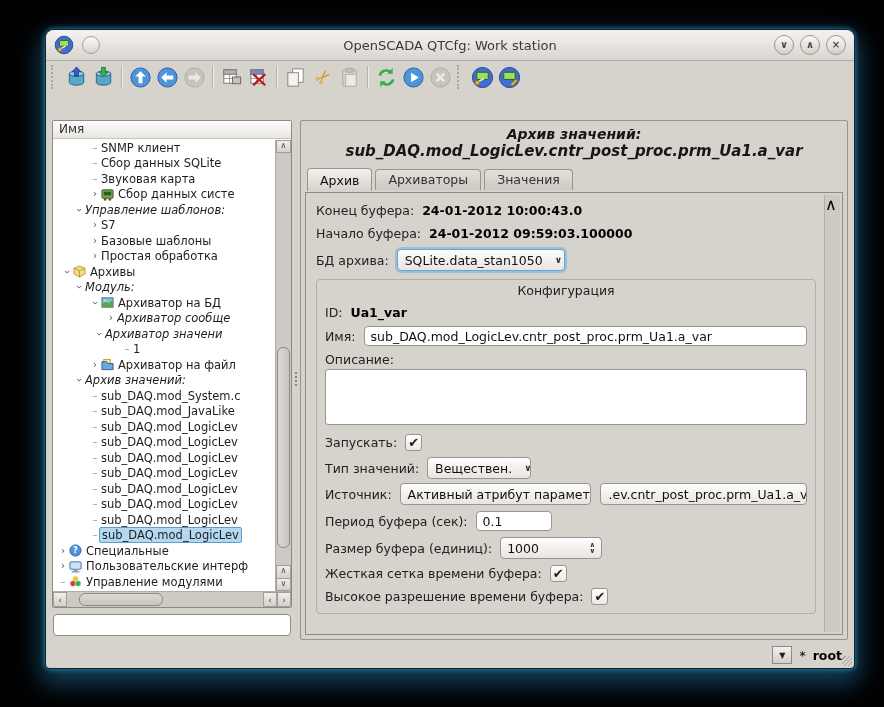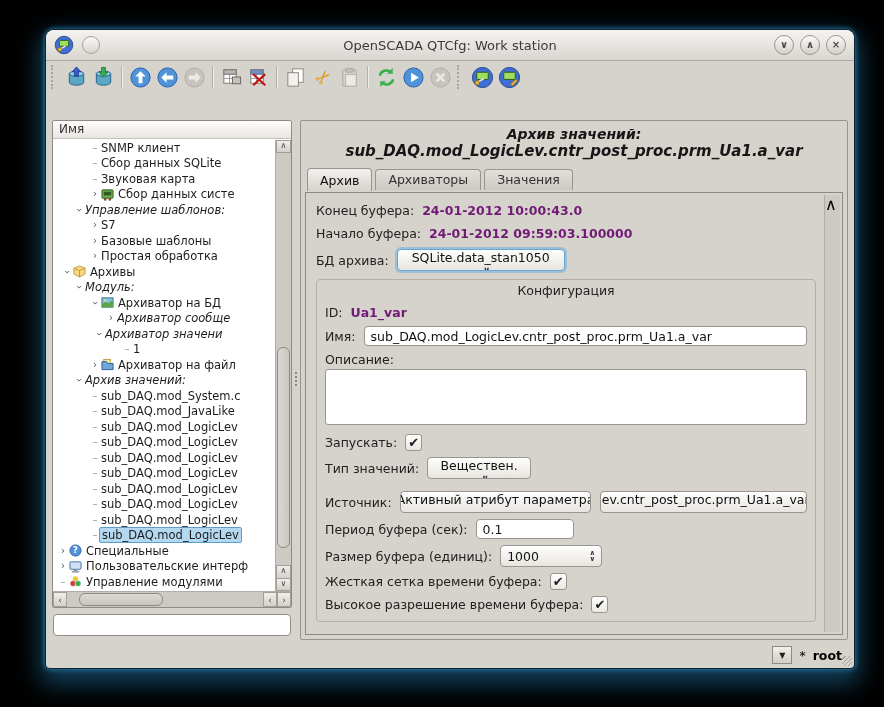--- a/index.html
+++ b/index.html
@@ -69,24 +69,24 @@
   .ptitle2{text-align:center;font-weight:bold;font-style:italic;font-size:15px;color:#161616;}
   .tabs{display:flex;align-items:flex-end;margin:7px 0 0 6px;height:23px;position:relative;z-index:2;}
   .tab{padding:2px 12px 3px;font-size:12.5px;color:#333;background:linear-gradient(#e3e0db,#ccc8c2);
        border:1px solid #98948d;border-bottom:none;border-radius:4px 4px 0 0;margin-right:3px;}
   .tab.active{background:linear-gradient(#f3f1ee,#d6d2cc);padding-top:4px;margin-bottom:-1px;color:#111;}
   .content{position:absolute;left:4px;right:4px;top:71px;bottom:4px;border:1px solid #8e8a83;background:#d6d2cc;}
   .cbody{position:absolute;top:2px;bottom:2px;left:2px;right:18px;overflow:hidden;padding:8px 6px 0 8px;}
   .cvscroll{position:absolute;top:2px;bottom:2px;right:2px;width:15px;background:#cdc9c3;border-left:1px solid #b1ada6;}
   .frow{display:flex;align-items:center;margin-bottom:8px;font-size:12.5px;color:#222;}
   .frow .flabel{margin-right:8px;white-space:nowrap;}
-  .vbold{font-weight:bold;color:#701a75;}
+  .vbold{font-weight:bold;color:#000000;}
   .combo{display:inline-flex;align-items:center;justify-content:space-between;box-sizing:border-box;
          background:linear-gradient(#fefefe,#e8e5e0);border:1px solid #9a958e;border-radius:4px;
-         height:22px;padding:0 7px;font-size:12.5px;color:#111;white-space:nowrap;overflow:hidden;flex-direction:column;}
+         height:22px;padding:0 7px;font-size:12.5px;color:#111;white-space:nowrap;overflow:hidden;}
   .combo .chev{margin-left:12px;font-size:9px;color:#333;font-weight:bold;}
   .combo.focused{border-color:#64a6d6;box-shadow:0 0 0 2px rgba(110,175,220,.55);}
   .tinput{display:flex;align-items:center;background:#fff;border:1px solid #9a958e;border-radius:4px;
           height:20px;padding:0 6px;font-size:12.5px;color:#111;box-sizing:border-box;white-space:nowrap;overflow:hidden;}
   .groupbox{border:1px solid #b3afa8;border-radius:4px;padding:3px 8px 6px;margin-right:2px;position:relative;}
   .gtitle{text-align:center;font-size:12.5px;color:#222;margin-bottom:7px;}
   .descr-box{height:54px;background:#fff;border:1px solid #9a958e;border-radius:3px;margin:2px 0 9px;}
   .checkbox{width:17px;height:17px;box-sizing:border-box;background:linear-gradient(#fefefd,#ebe8e3);
             border:1px solid #9a958e;border-radius:3px;display:inline-flex;align-items:center;justify-content:center;
             font-size:13px;font-weight:bold;color:#1c1c1c;line-height:1;}
@@ -493,41 +493,41 @@
               <span class="flabel">Имя:</span>
               <span class="tinput" style="flex:1;">sub_DAQ.mod_LogicLev.cntr_post_proc.prm_Ua1.a_var</span>
             </div>
             <div style="font-size:12.5px;color:#222;">Описание:</div>
             <div class="descr-box"></div>
 
             <div class="frow" style="margin-bottom:6px;">
               <span class="flabel">Запускать:</span>
               <span class="checkbox checked"></span>
             </div>
-            <div class="frow" style="margin-bottom:12px;">
+            <div class="frow" style="margin-bottom:4px;">
               <span class="flabel">Тип значений:</span>
               <span class="combo" style="width:104px;">
                 <span>Веществен.</span>
                 <span class="chev">∨</span>
               </span>
             </div>
             <div class="frow" style="margin-bottom:6px;">
               <span class="flabel">Источник:</span>
               <span class="combo" style="width:208px;">
                 <span>Активный атрибут параметра</span>
 
               </span>
               <span class="combo" style="width:224px;margin-left:9px;">
                 <span>.ev.cntr_post_proc.prm_Ua1.a_var</span>
 
               </span>
             </div>
             <div class="frow" style="margin-bottom:6px;">
               <span class="flabel">Период буфера (сек):</span>
-              <span class="tinput" style="width:98px;text-align:right;">0.1</span>
+              <span class="tinput" style="width:76px;text-align:right;">0.1</span>
             </div>
             <div class="frow" style="margin-bottom:6px;">
               <span class="flabel">Размер буфера (единиц):</span>
               <span class="spin" style="width:102px;">
                 <span>1000</span>
                 <span class="arrows">
                     <span>∧</span>
                     <span>∨</span>
                   </span>
               </span>

